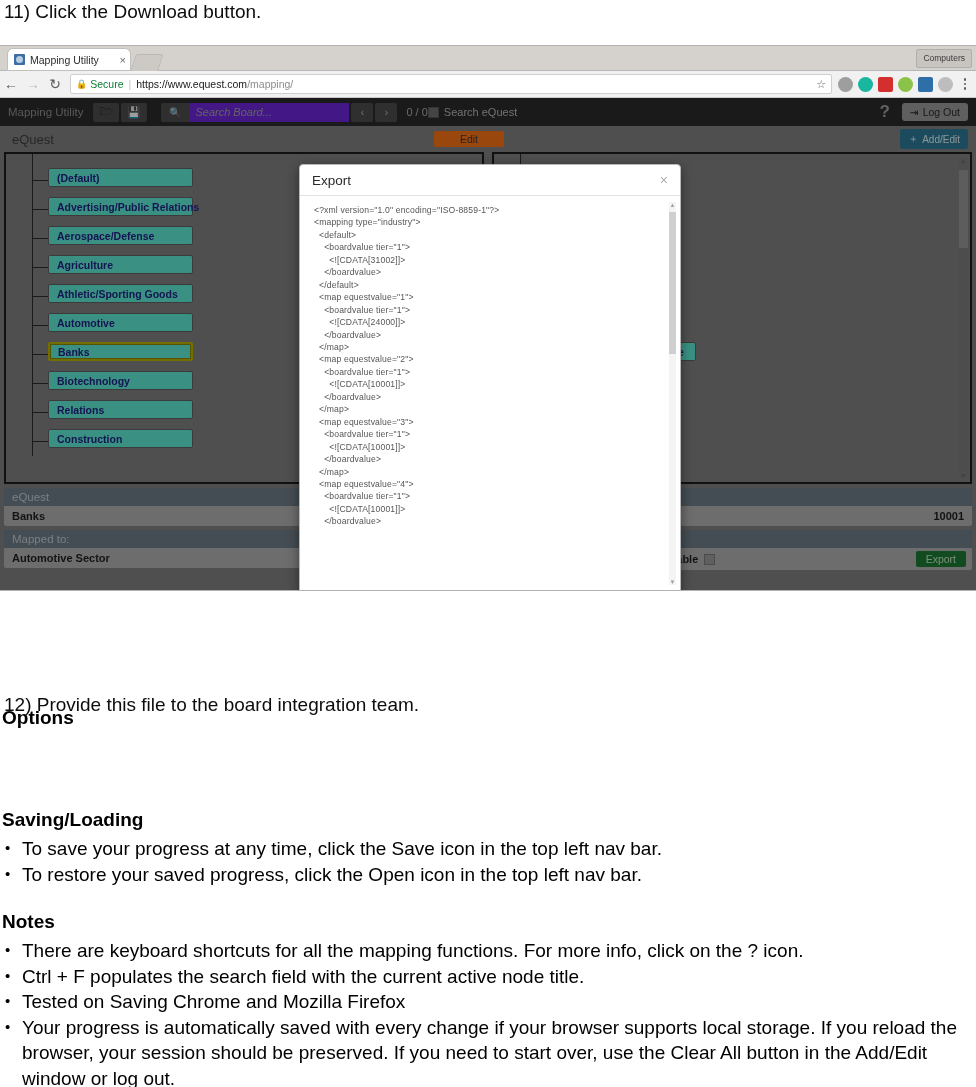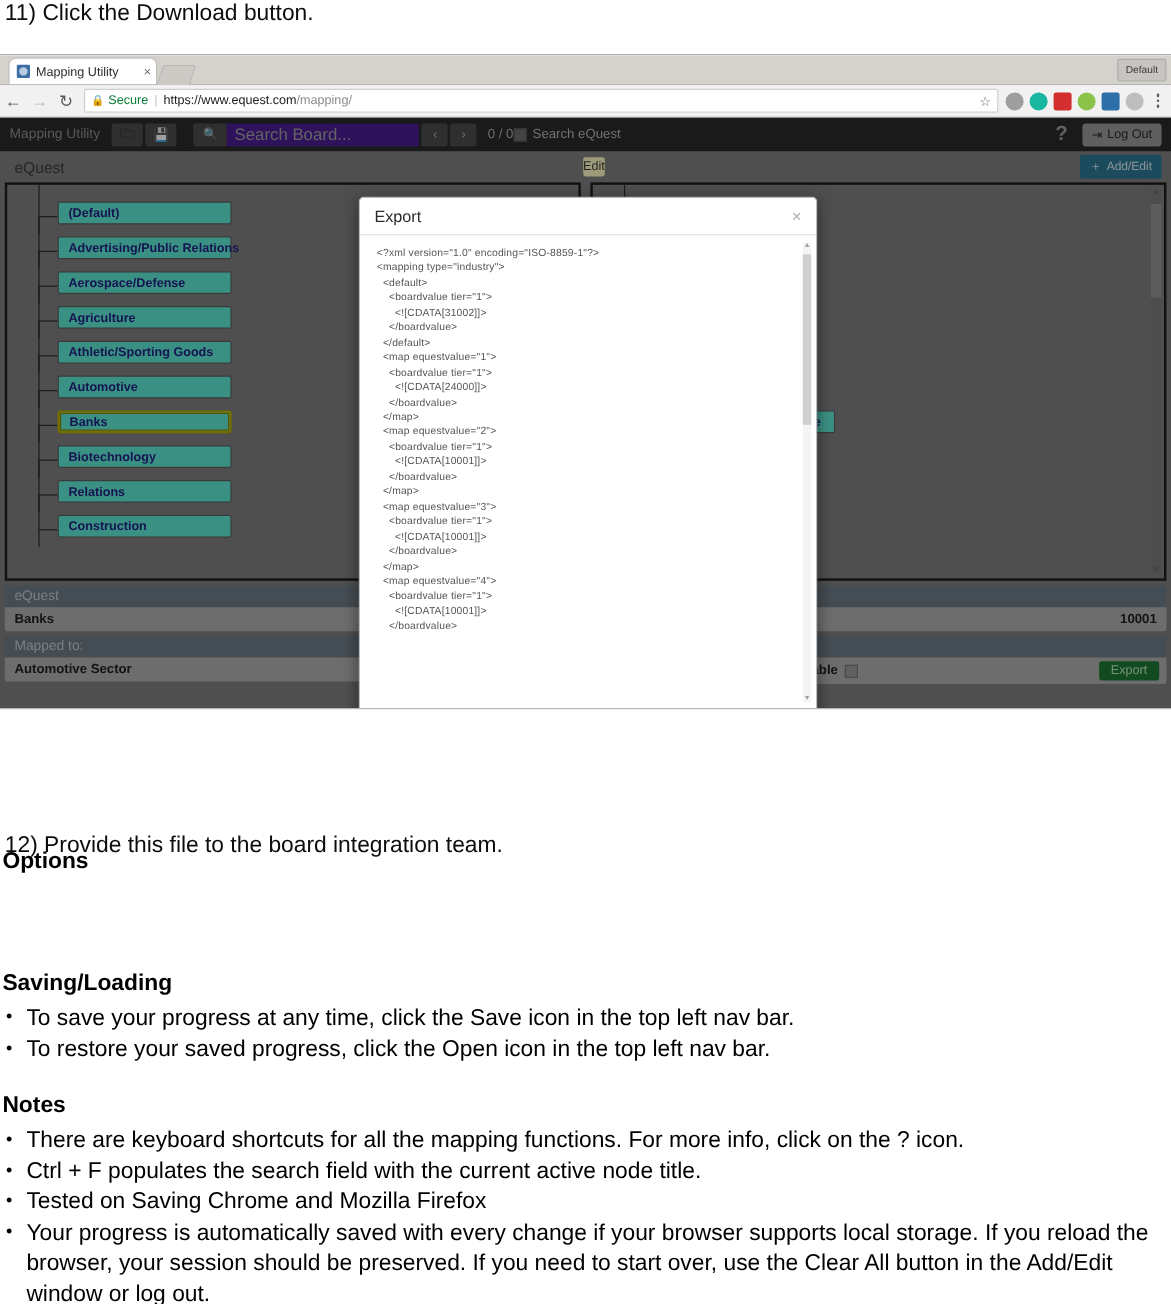--- a/index.html
+++ b/index.html
@@ -99,23 +99,24 @@
   .tbbtn{
     width:26px;height:19px;background:#4d4d4d;border-radius:2px;margin-right:2px;
     display:flex;align-items:center;justify-content:center;color:#1a1a1a;font-size:11px;
   }
   #searchwrap{display:flex;align-items:center;margin-left:12px;}
   #searchIconBtn{
     width:28px;height:19px;background:#4d4d4d;border-radius:2px 0 0 2px;
     display:flex;align-items:center;justify-content:center;color:#cfcfcf;font-size:10px;
   }
   #searchInput{
-    width:160px;height:19px;background:#4c1d95;border:none;outline:none;
-    color:#b5b5b5;font-size:14px;padding:0 6px;box-sizing:border-box;
+    width:160px;height:19px;background:#6d28d9;border:none;outline:none;
+    color:#b5b5b5;font-size:11px;padding:0 6px;box-sizing:border-box;
     font-family:"Liberation Sans", sans-serif;
+    font-style:italic;
   }
   #searchInput::placeholder{color:#a0a0a0;}
   .navarrow{
     width:22px;height:19px;background:#4d4d4d;margin-left:2px;border-radius:2px;
     display:flex;align-items:center;justify-content:center;color:#bdbdbd;font-size:10px;
   }
   #hitcount{color:#adadad;font-size:11px;margin-left:9px;}
   #eqChkWrap{display:flex;align-items:center;margin-left:0;}
   .mini-chk{
     width:9px;height:9px;background:#6e6e6e;border:1px solid #555;
@@ -128,22 +129,22 @@
     background:#999;color:#2a2a2a;font-size:10.5px;border-radius:3px;
     padding:3px 8px;display:flex;align-items:center;gap:4px;
   }
 
   
   #panelHeads{height:26px;display:flex;align-items:center;}
   #leftHead{width:504px;display:flex;align-items:center;padding-left:12px;box-sizing:border-box;}
   #rightHead{flex:1;display:flex;align-items:center;padding-right:8px;box-sizing:border-box;}
   .panel-title{color:#3d3d3d;font-size:13px;}
   #editBtn{
-    margin-left:auto;background:#fef9c3;color:#3a3a3a;font-size:10.5px;
-    padding:2px 0;border-radius:2px;
+    margin-left:auto;background:#f97316;color:#3a3a3a;font-size:10.5px;
+    padding:2px 26px;border-radius:2px;
   }
   #addEditBtn{
     margin-left:auto;background:#2e7a96;color:#dff0f6;font-size:10px;
     padding:3px 8px;border-radius:2px;display:flex;align-items:center;gap:4px;
   }
 
   
   #treesRow{display:flex;height:332px;padding:0 4px;box-sizing:border-box;gap:8px;}
   .treebox{
     flex:1;border:2px solid #1c1c1c;background:#808080;position:relative;overflow:hidden;
@@ -231,21 +232,21 @@
 
 <div id="browser">
 
   <div id="tabstrip">
     <div id="tab">
       <span class="favicon"></span>
       <span class="tablabel">Mapping Utility</span>
       <span class="tabclose">×</span>
     </div>
     <div id="newtab"></div>
-    <div id="profilebtn">Default</div>
+    <div id="profilebtn">Computers</div>
   </div>
 
   <div id="navbar">
     <span class="navicon">←</span>
     <span class="navicon disabled">→</span>
     <span class="navicon">↻</span>
     <div id="omnibox">
       <span class="lock">🔒</span>
       <span class="secure">Secure</span>
       <span class="sep">|</span>

